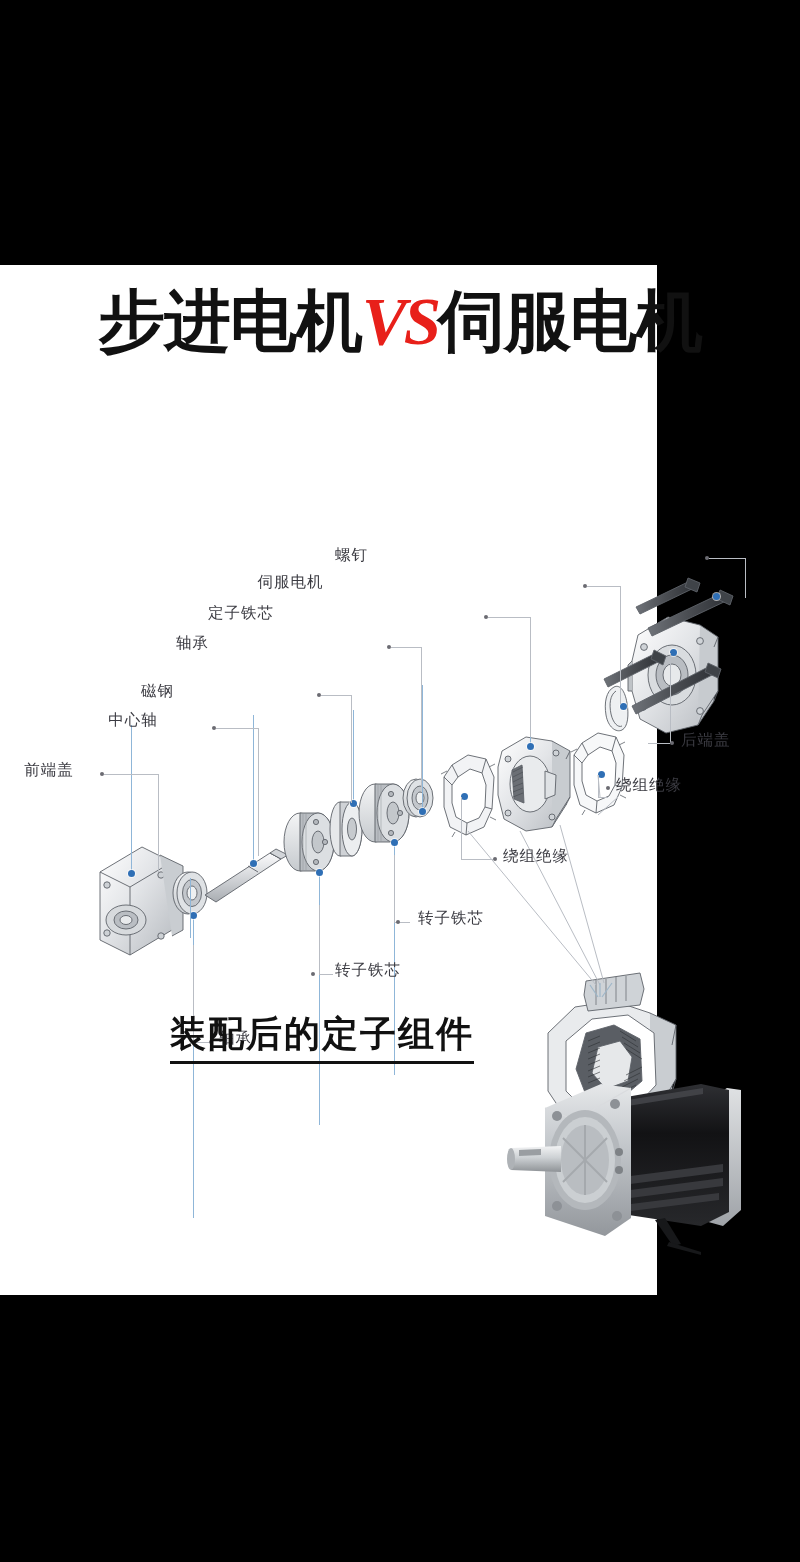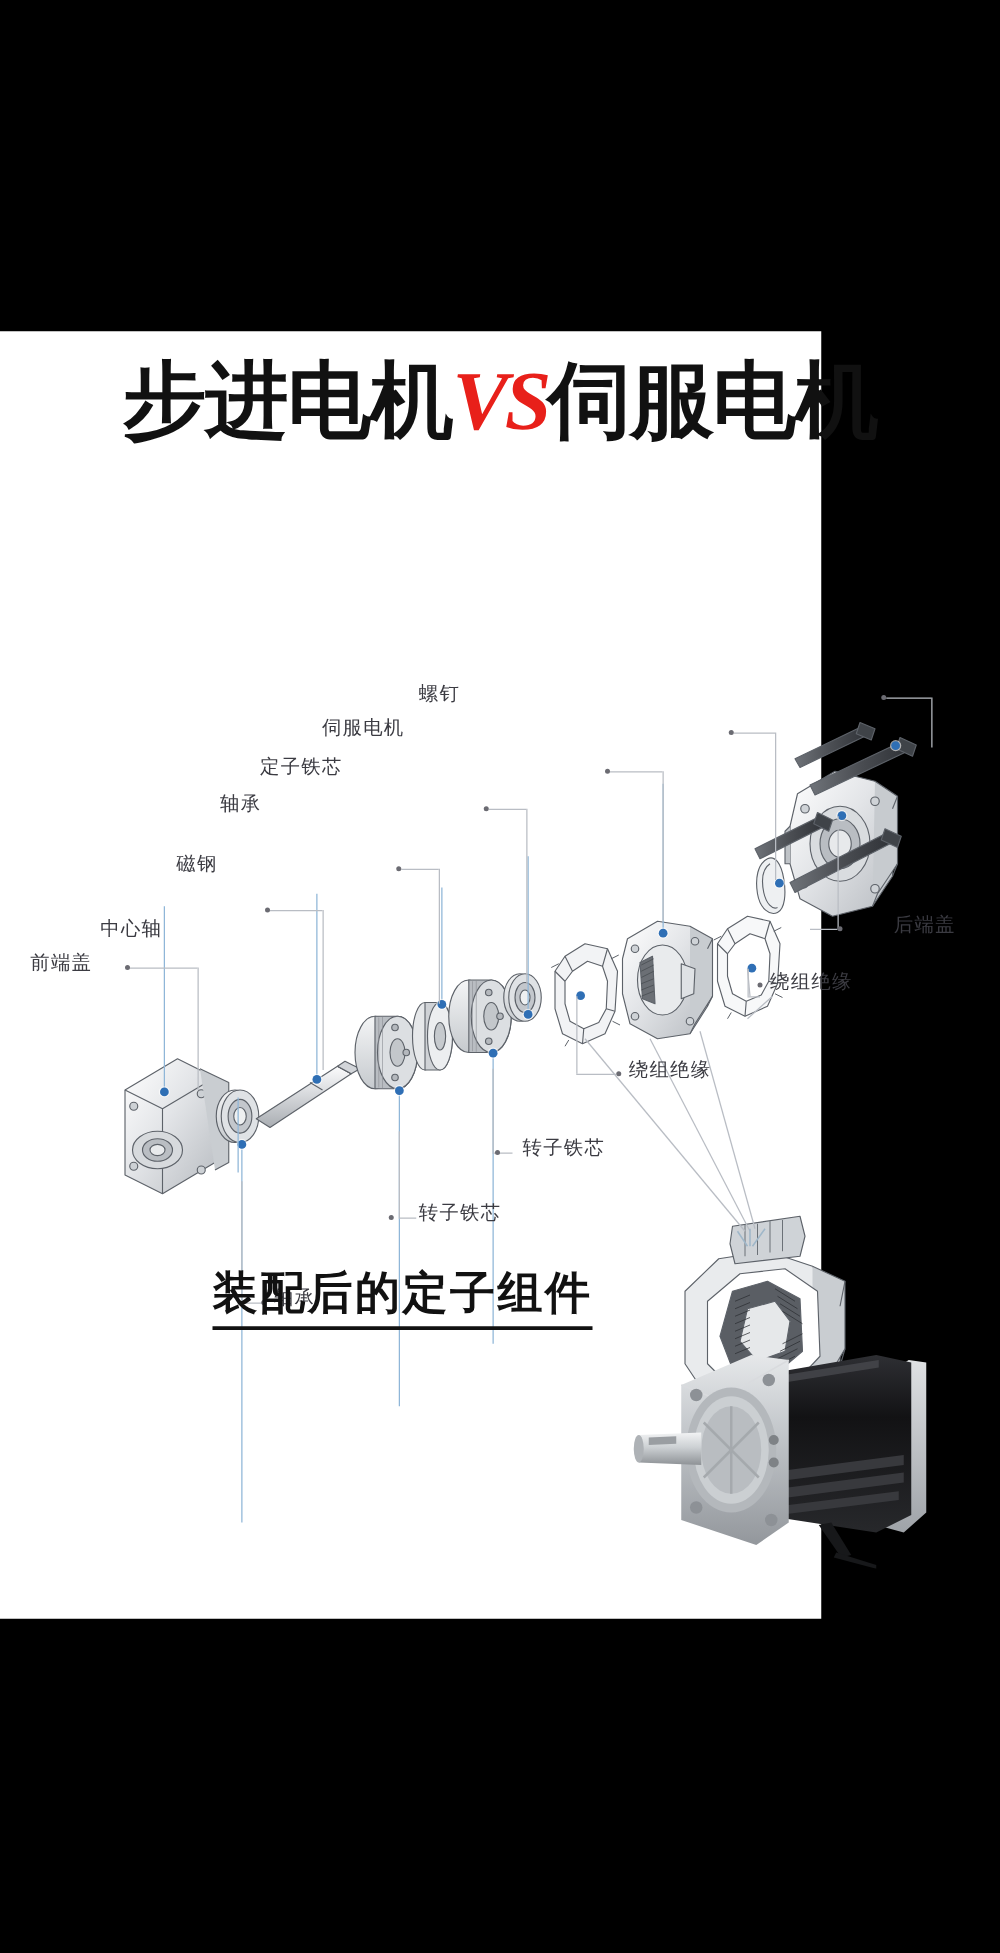--- a/index.html
+++ b/index.html
@@ -371,31 +371,31 @@
           <path d="M598 612 L590 600 M600 612 L600 598 M602 612 L612 598"></path>
         </g>
         <g stroke="#b9bdc4" stroke-width="1" fill="none">
           <path d="M598 430 L618 412"></path>
           <path d="M598 390 L600 412"></path>
         </g>
       </svg>
 
       <div>
         <div class="lbl r" style="left:0;top:375px;width:98px;">前端盖</div>
-        <div class="lbl r" style="left:0;top:348px;width:210px;">中心轴</div>
+        <div class="lbl r" style="left:0;top:325px;width:210px;padding-left:28px;">中心轴</div>
         <div class="lbl" style="left:219px;top:643px;">轴承</div>
         <div class="lbl r" style="left:0;top:296px;width:315px;">磁钢</div>
         <div class="lbl r" style="left:0;top:248px;width:385px;">轴承</div>
         <div class="lbl" style="left:335px;top:575px;">转子铁芯</div>
         <div class="lbl" style="left:418px;top:523px;">转子铁芯</div>
         <div class="lbl r" style="left:0;top:218px;width:482px;">定子铁芯</div>
         <div class="lbl" style="left:503px;top:461px;">绕组绝缘</div>
         <div class="lbl r" style="left:0;top:187px;width:581px;">伺服电机</div>
         <div class="lbl" style="left:616px;top:390px;">绕组绝缘</div>
-        <div class="lbl" style="left:681px;top:345px;margin-left:34px;">后端盖</div>
+        <div class="lbl" style="left:681px;top:345px;">后端盖</div>
         <div class="lbl r" style="left:0;top:160px;width:703px;">螺钉</div>
       </div>
 
       <div class="caption" style="left:546px;top:755px;">装配后的定子组件</div>
     </div>
 
     <div class="subtitle">装配后的定子组件</div>
 
     <div class="photo">
       <svg width="280" height="195" viewBox="0 0 280 195">

